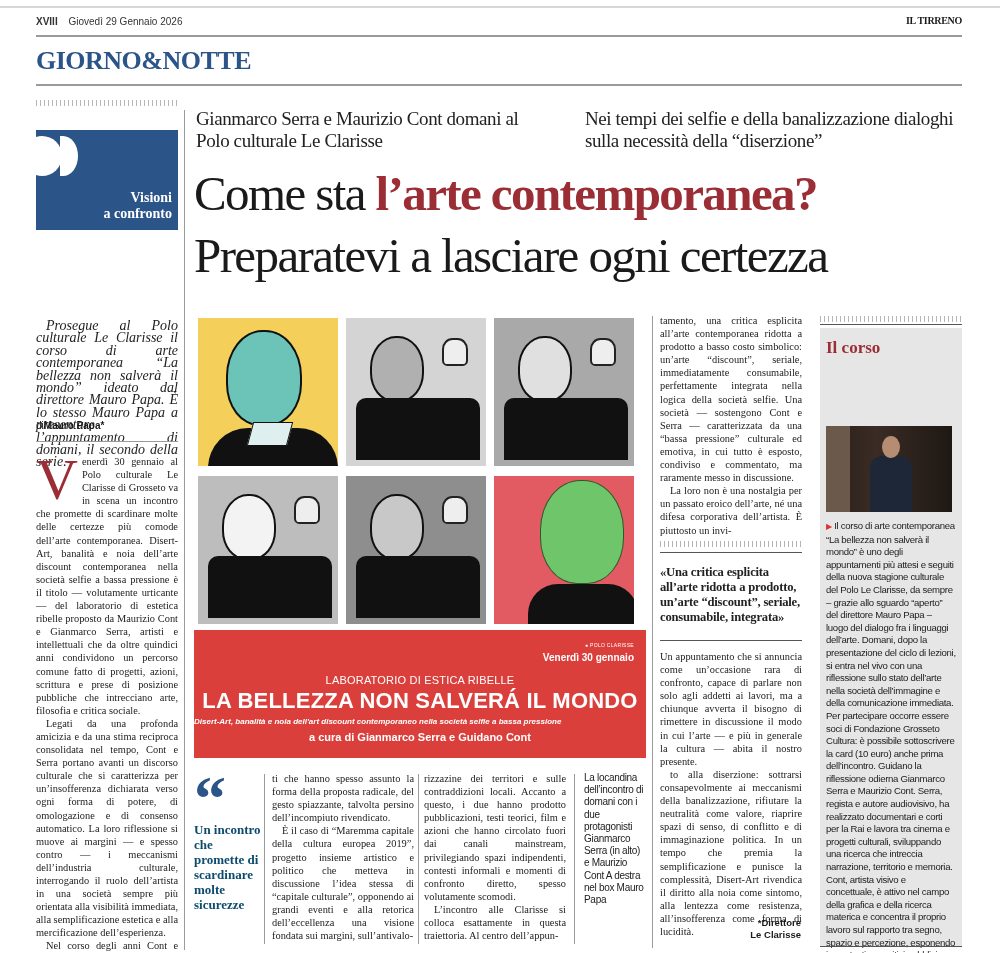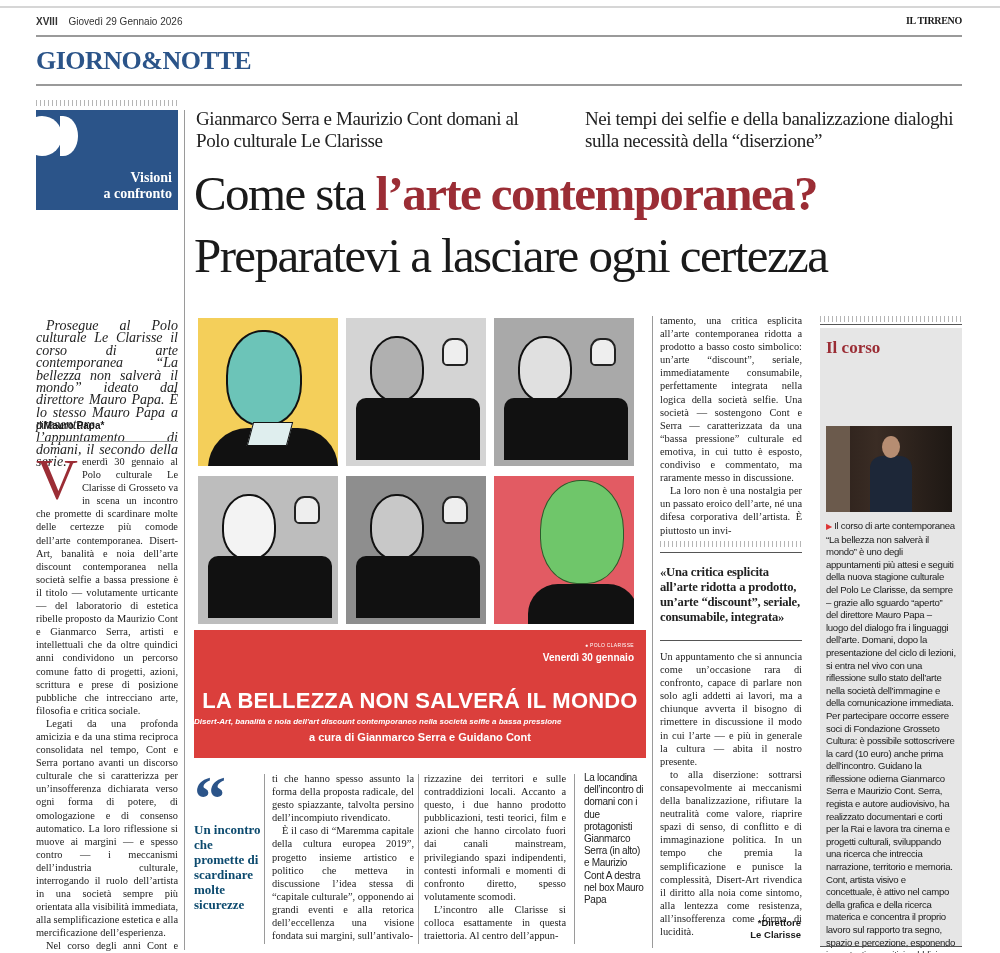--- a/index.html
+++ b/index.html
@@ -10,21 +10,21 @@
   .folio { position: absolute; left: 36px; top: 16px; font-family: "Liberation Sans", sans-serif; font-size: 10px; color: #333; }
   .folio .pg { font-weight: bold; margin-right: 8px; }
   .masthead-logo { position: absolute; right: 38px; top: 15px; font-family: "Liberation Serif", serif; font-weight: bold; font-size: 10px; letter-spacing: -0.3px; }
   .rule1 { position: absolute; left: 36px; top: 35px; width: 926px; height: 2px; background: #9a9a9a; }
   .section-title { position: absolute; left: 36px; top: 46px; font-family: "Liberation Serif", serif; font-weight: bold; font-size: 26px; color: #2b5489; letter-spacing: -0.5px; }
   .rule2 { position: absolute; left: 36px; top: 84px; width: 926px; height: 2px; background: #9a9a9a; }
 
   
   .col-left { position: absolute; left: 36px; top: 100px; width: 142px; }
   .dotted { height: 6px; background-image: repeating-linear-gradient(90deg, #b5b5b5 0 1px, transparent 1px 4px); }
-  .vbox { margin-top: 4px; height: 100px; background: #2b5489; position: relative; overflow: hidden; }
+  .vbox { margin-top: 24px; height: 100px; background: #2b5489; position: relative; overflow: hidden; }
   .vbox .quote-shape { position: absolute; left: -14px; top: 6px; width: 40px; height: 40px; border-radius: 50%; background: #fff; }
   .vbox .quote-shape2 { position: absolute; left: 12px; top: 6px; width: 30px; height: 40px; border-radius: 0 50% 50% 0; background: #fff; clip-path: inset(0 0 0 40%); }
   .vbox .vlabel { position: absolute; right: 6px; bottom: 8px; text-align: right; color: #fff; font-weight: bold; font-size: 14px; line-height: 16px; }
   .vline { position: absolute; left: 184px; top: 110px; width: 1px; height: 840px; background: #9a9a9a; }
 
   .intro { position: absolute; left: 36px; top: 320px; width: 142px; font-style: italic; font-size: 14px; line-height: 12.4px; text-align: justify; text-indent: 10px; color: #222; }
   .byline { position: absolute; left: 36px; top: 420px; font-family: "Liberation Sans", sans-serif; font-size: 10px; }
   .byline b { font-weight: bold; }
   .byline-rule { position: absolute; left: 36px; top: 441px; width: 142px; height: 1px; background: #9a9a9a; }
 
@@ -163,20 +163,21 @@
   </div>
   <div class="tile" style="background:#e25b63;">
     <div class="head" style="left:46px;top:4px;width:84px;height:104px;background:#6fc66a;border:1px solid #2d5a2a;"></div>
     <div class="suit" style="left:34px;top:108px;width:110px;height:40px;border-radius:30px 30px 0 0;"></div>
   </div>
 </div>
 
 <div class="poster">
   <div class="loc">● <span>POLO CLARISSE</span></div>
   <div class="date">Venerdì 30 gennaio</div>
+  <div class="lab">LABORATORIO DI ESTICA RIBELLE</div>
   <div class="title">LA BELLEZZA NON SALVERÁ IL MONDO</div>
   <div class="sub">Disert-Art, banalità e noia dell'art discount contemporaneo nella società selfie a bassa pressione</div>
   <div class="cura">a cura di Gianmarco Serra e Guidano Cont</div>
 </div>
 
 <div class="pq-icon">“</div>
 <div class="pq-text">Un incontro che promette di scardinare molte sicurezze</div>
 <div class="vl2"></div>
 
 <div class="col-b body-text">

